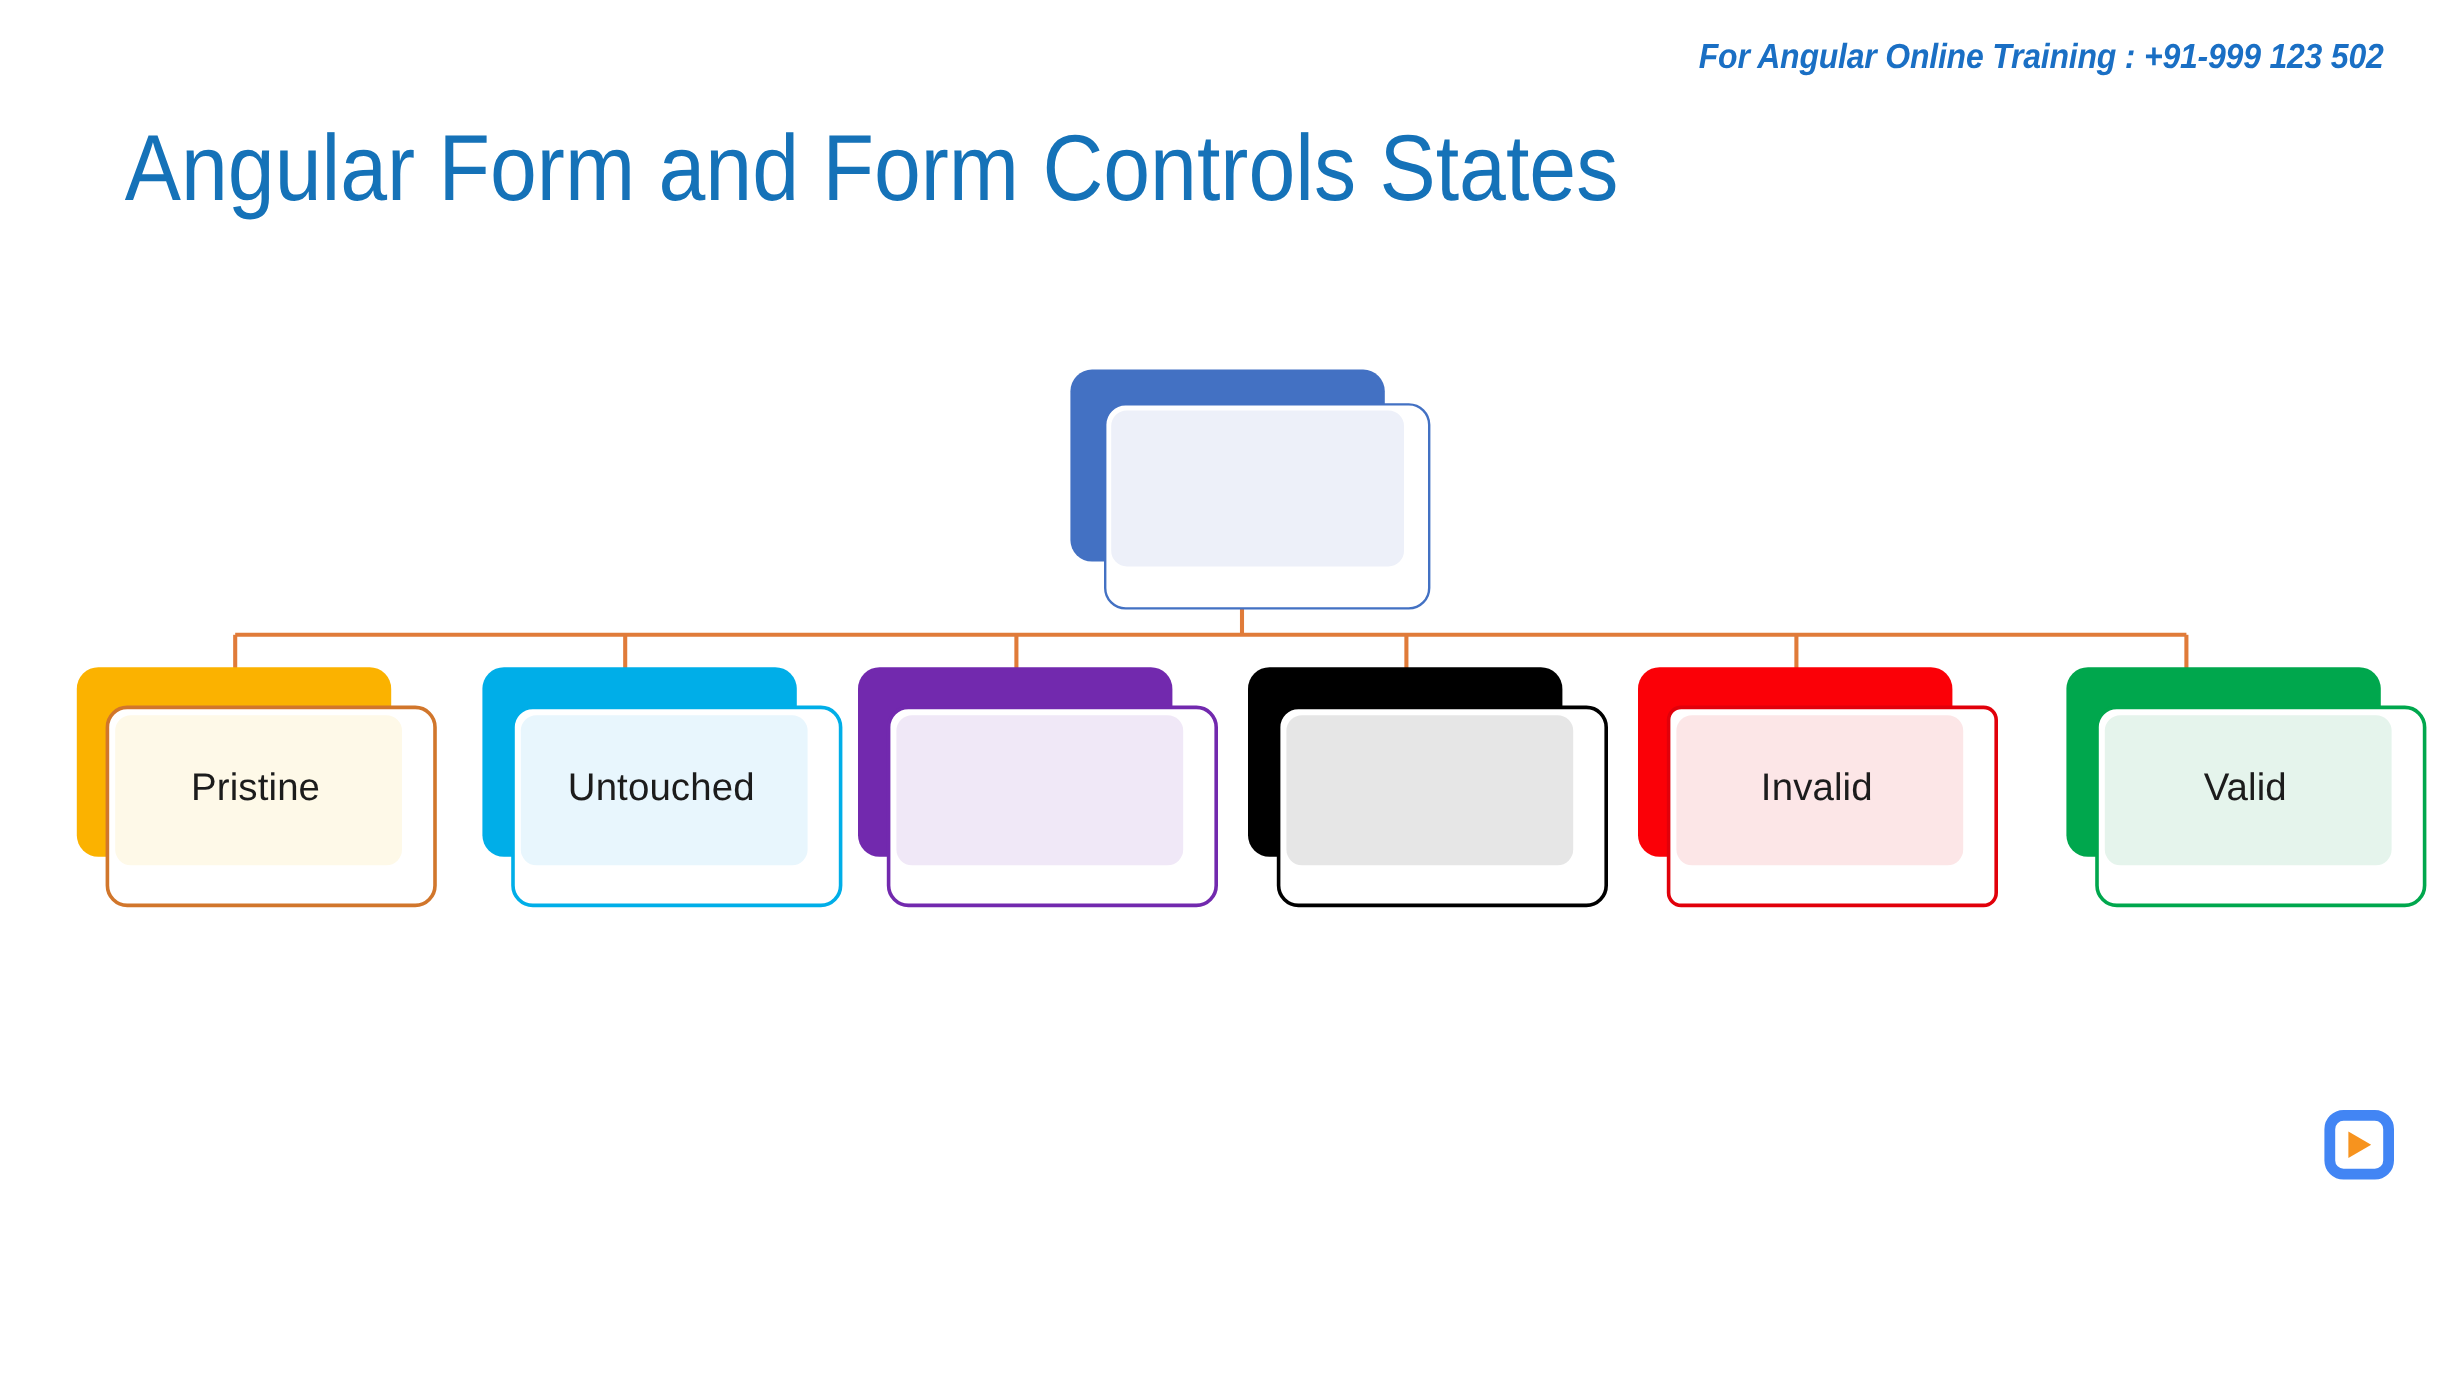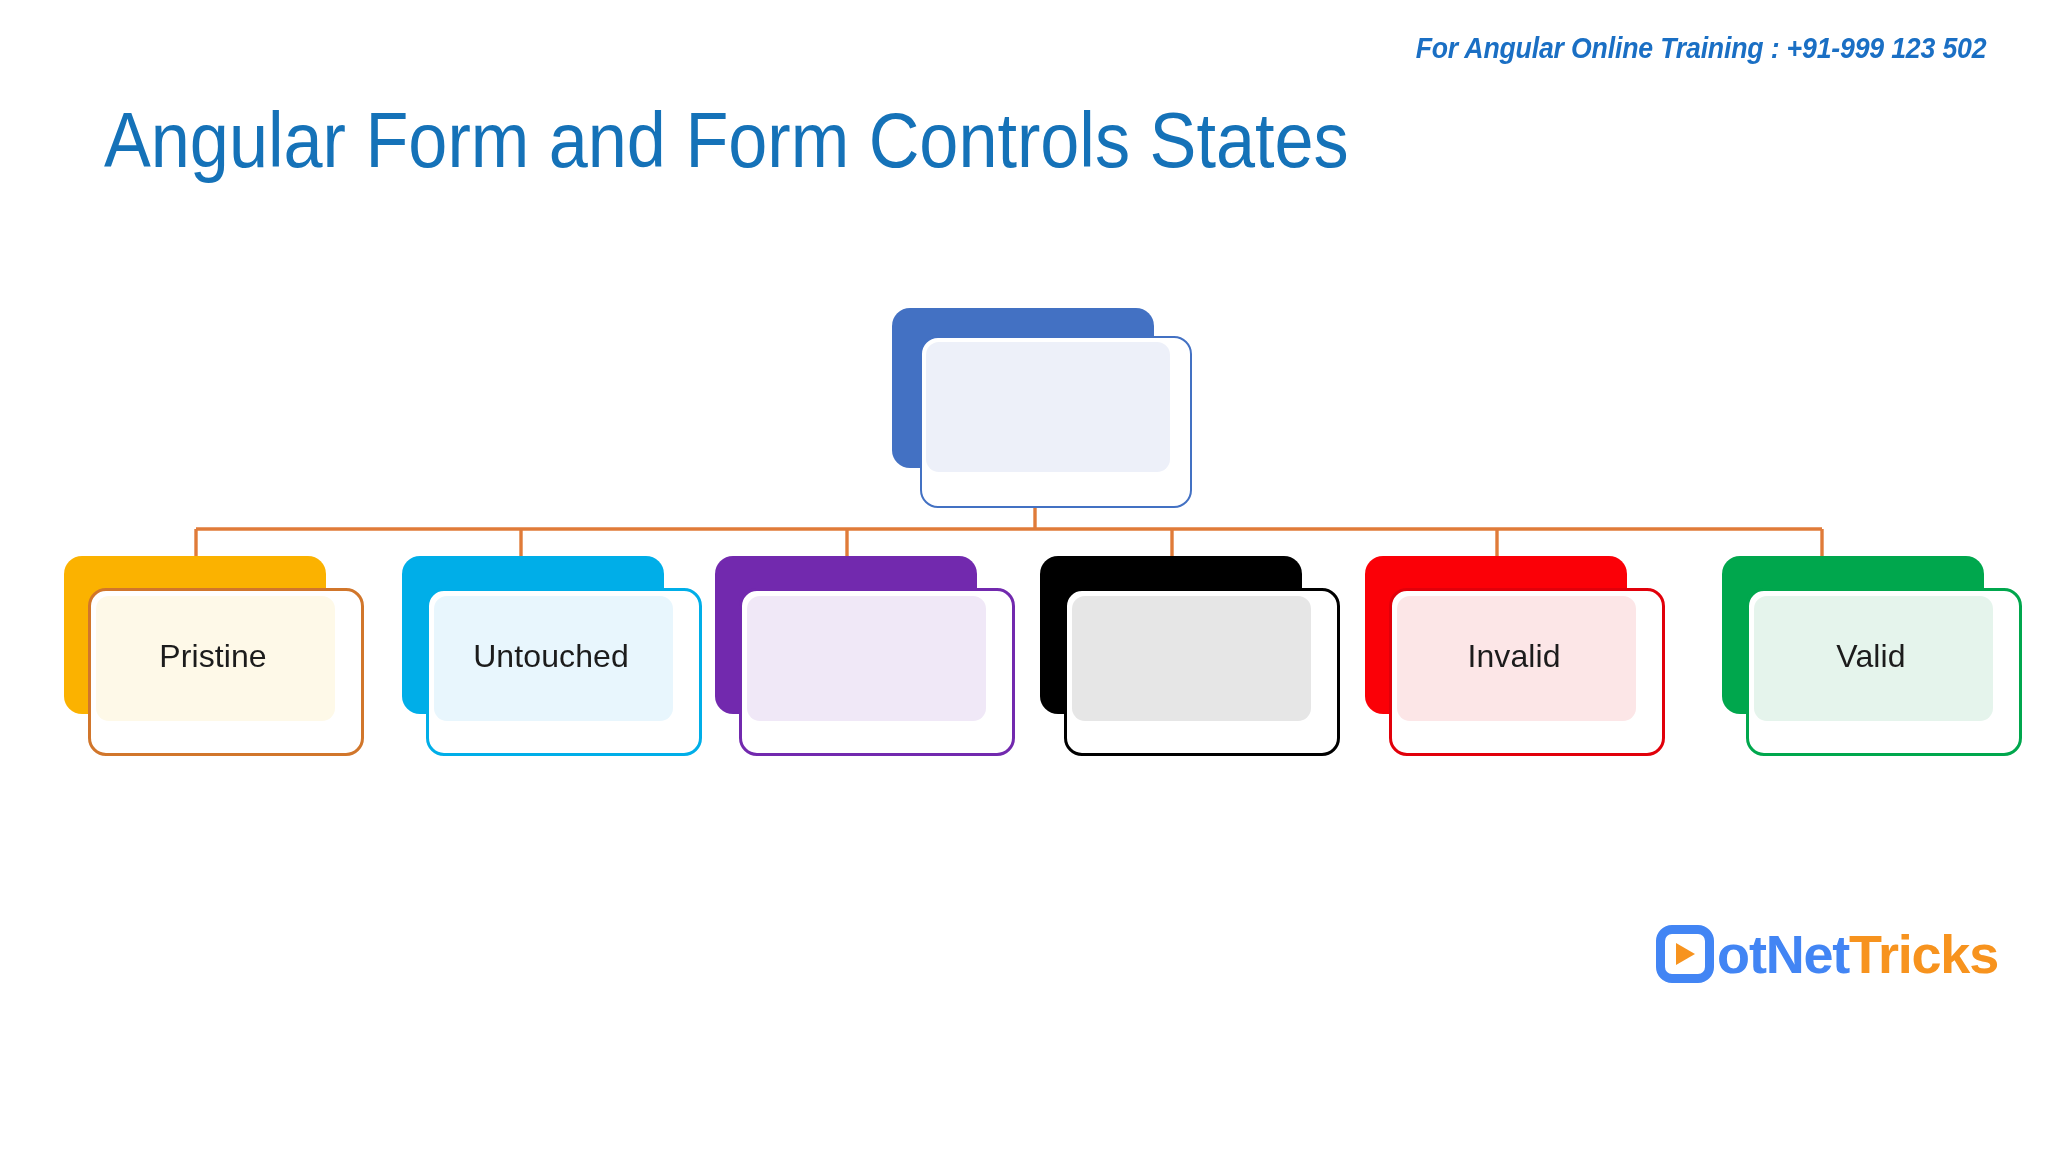--- a/index.html
+++ b/index.html
@@ -258,34 +258,33 @@
 
   <div class="node leaf" id="leaf-3" style="left:1040px;">
     <div class="back" style="background: rgb(0, 0, 0);"></div>
     <div class="front" style="border-color: rgb(0, 0, 0);">
       <div class="inner" style="background: rgb(230, 230, 230);"></div>
     </div>
   </div>
 
   <div class="node leaf" id="leaf-4" style="left:1365px;">
     <div class="back" style="background: rgb(251, 0, 7);"></div>
-    <div class="front" style="border-color: rgb(225, 0, 10);">
+    <div class="front" style="border-color: rgb(225, 0, 10); border-radius: 12px;">
       <div class="inner" style="background: rgb(252, 230, 231);"></div>
       <div class="label">Invalid</div>
     </div>
   </div>
 
   <div class="node leaf" id="leaf-5" style="left:1690px;margin-left:32px;">
     <div class="back" style="background: rgb(0, 167, 77);"></div>
     <div class="front" style="border-color: rgb(0, 167, 77);">
       <div class="inner" style="background: rgb(229, 244, 236);"></div>
       <div class="label">Valid</div>
     </div>
   </div>
 
   <div id="logo">
     <div id="logo-mark" style="border-color: rgb(66, 133, 244);">
       <div class="tri" style="border-left-color: rgb(247, 147, 30);"></div>
     </div>
-    <div id="logo-text"><span class="blue" style="color: rgb(66, 133, 244);">otNet</span><span class="orange" style="color: rgb(247, 147, 30);">Tricks</span></div>
   </div>
 
 </div>
 
 </body></html>

